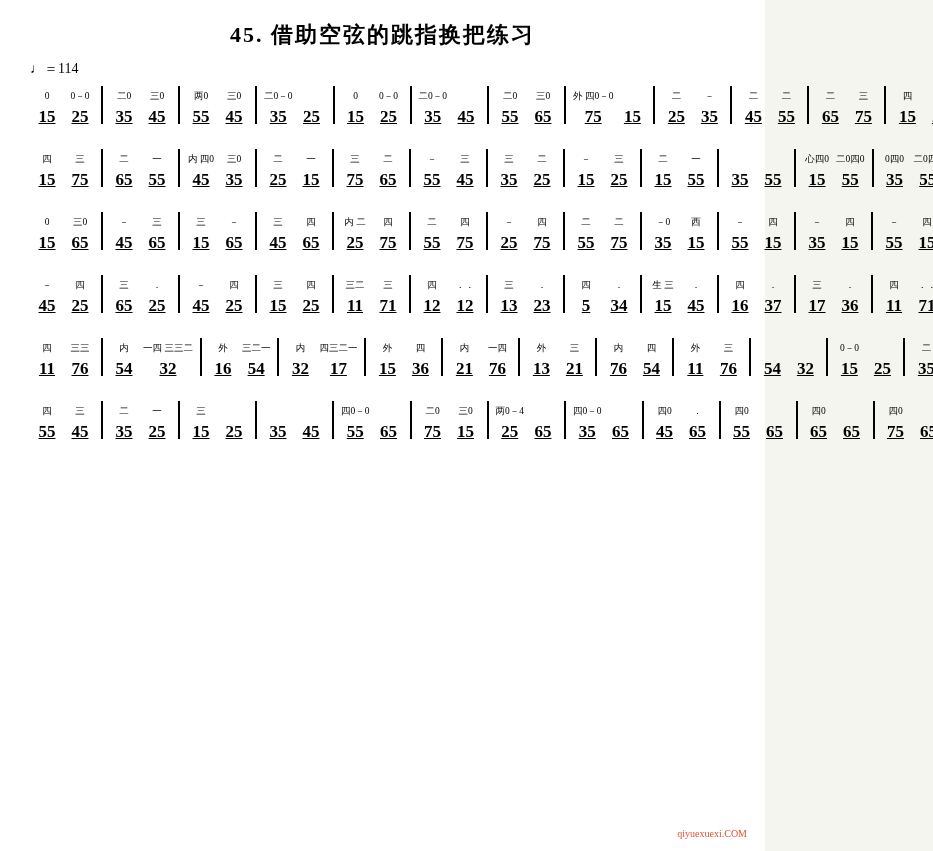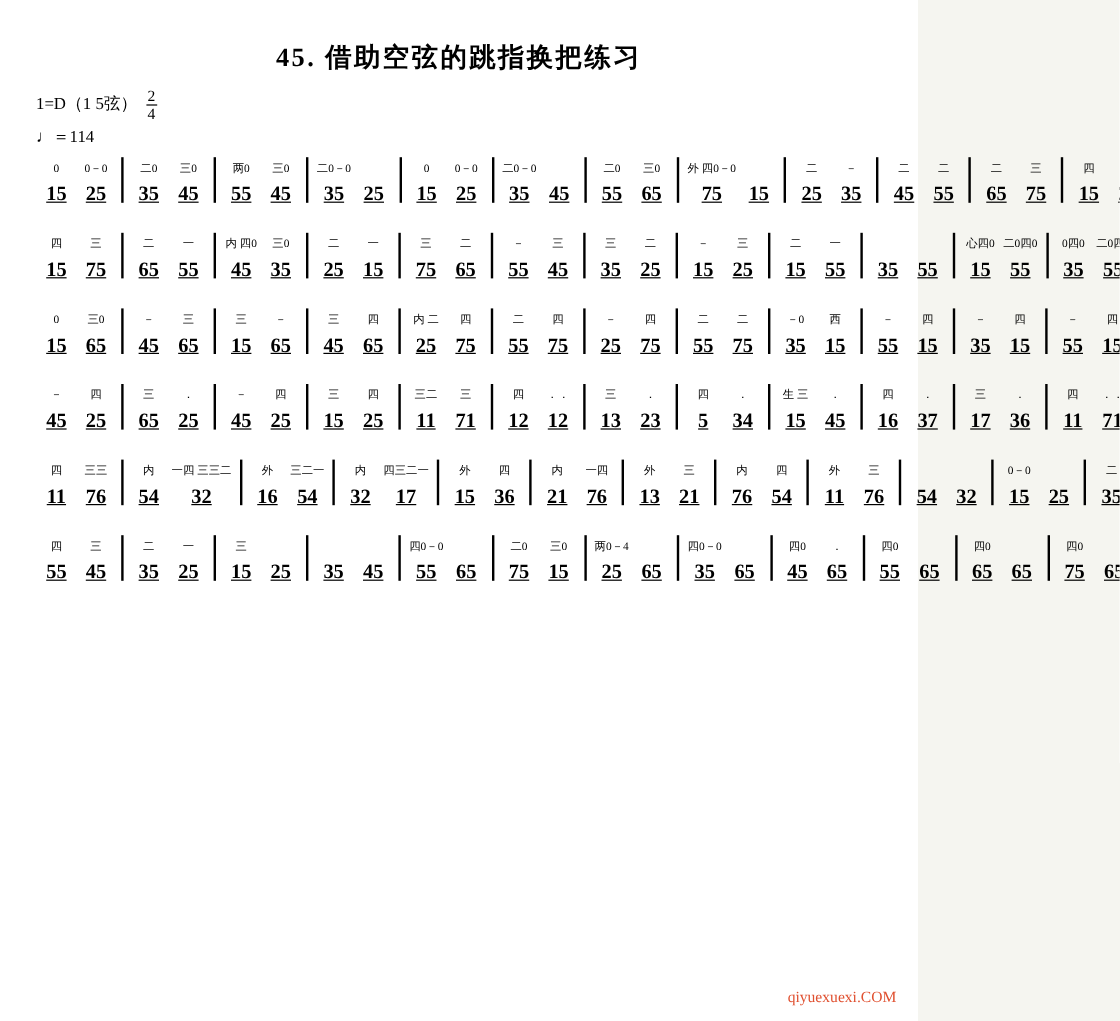--- a/index.html
+++ b/index.html
@@ -8,42 +8,42 @@
       font-family: 'SimSun', 'STSong', serif;
       width: 933px;
       min-height: 851px;
       position: relative;
       overflow-x: hidden;
     }
     .page {
       background: #fff;
       width: 765px;
       min-height: 851px;
-      padding: 33px 30px;
+      padding: 20px 30px;
       position: relative;
     }
     .title {
       text-align: center;
       font-size: 22px;
       font-weight: bold;
       margin-bottom: 10px;
       letter-spacing: 2px;
     }
     .meta-line {
       font-size: 14px;
       margin-bottom: 2px;
     }
     .tempo-line { font-size: 14px; margin-bottom: 8px; }
 
     
     .watermark {
       position: absolute;
       bottom: 12px;
       right: 18px;
-      font-size: 13px;
+      font-size: 10px;
       color: #e05030;
       letter-spacing: 0;
       text-align: center;
     }
 
     
     .cell {
       display: inline-flex;
       flex-direction: column;
       align-items: center;
@@ -90,27 +90,20 @@
       flex-wrap: nowrap;
     }
 
   </style>
 </head>
 <body>
 <div class="page">
 
   <div class="title">45.  借助空弦的跳指换把练习</div>
 
-  <div class="meta-line">
-    <span>1=D（1 5弦）</span>
-    <span style="display:inline-flex;flex-direction:column;vertical-align:middle;font-size:13px;line-height:1;margin-left:4px;">
-      <span style="border-bottom:1.5px solid #000;padding:0 1px;line-height:1.1;">2</span>
-      <span style="padding:0 1px;line-height:1.1;">4</span>
-    </span>
-  </div>
   <div class="tempo-line">
     <span>♩＝114</span>
   </div>
 
   <div id="score-container">
       <div class="row-line">
         <div class="measure-group">
           <div class="cell">
             <div class="top-ann">0</div>
             <div class="note">15</div>

